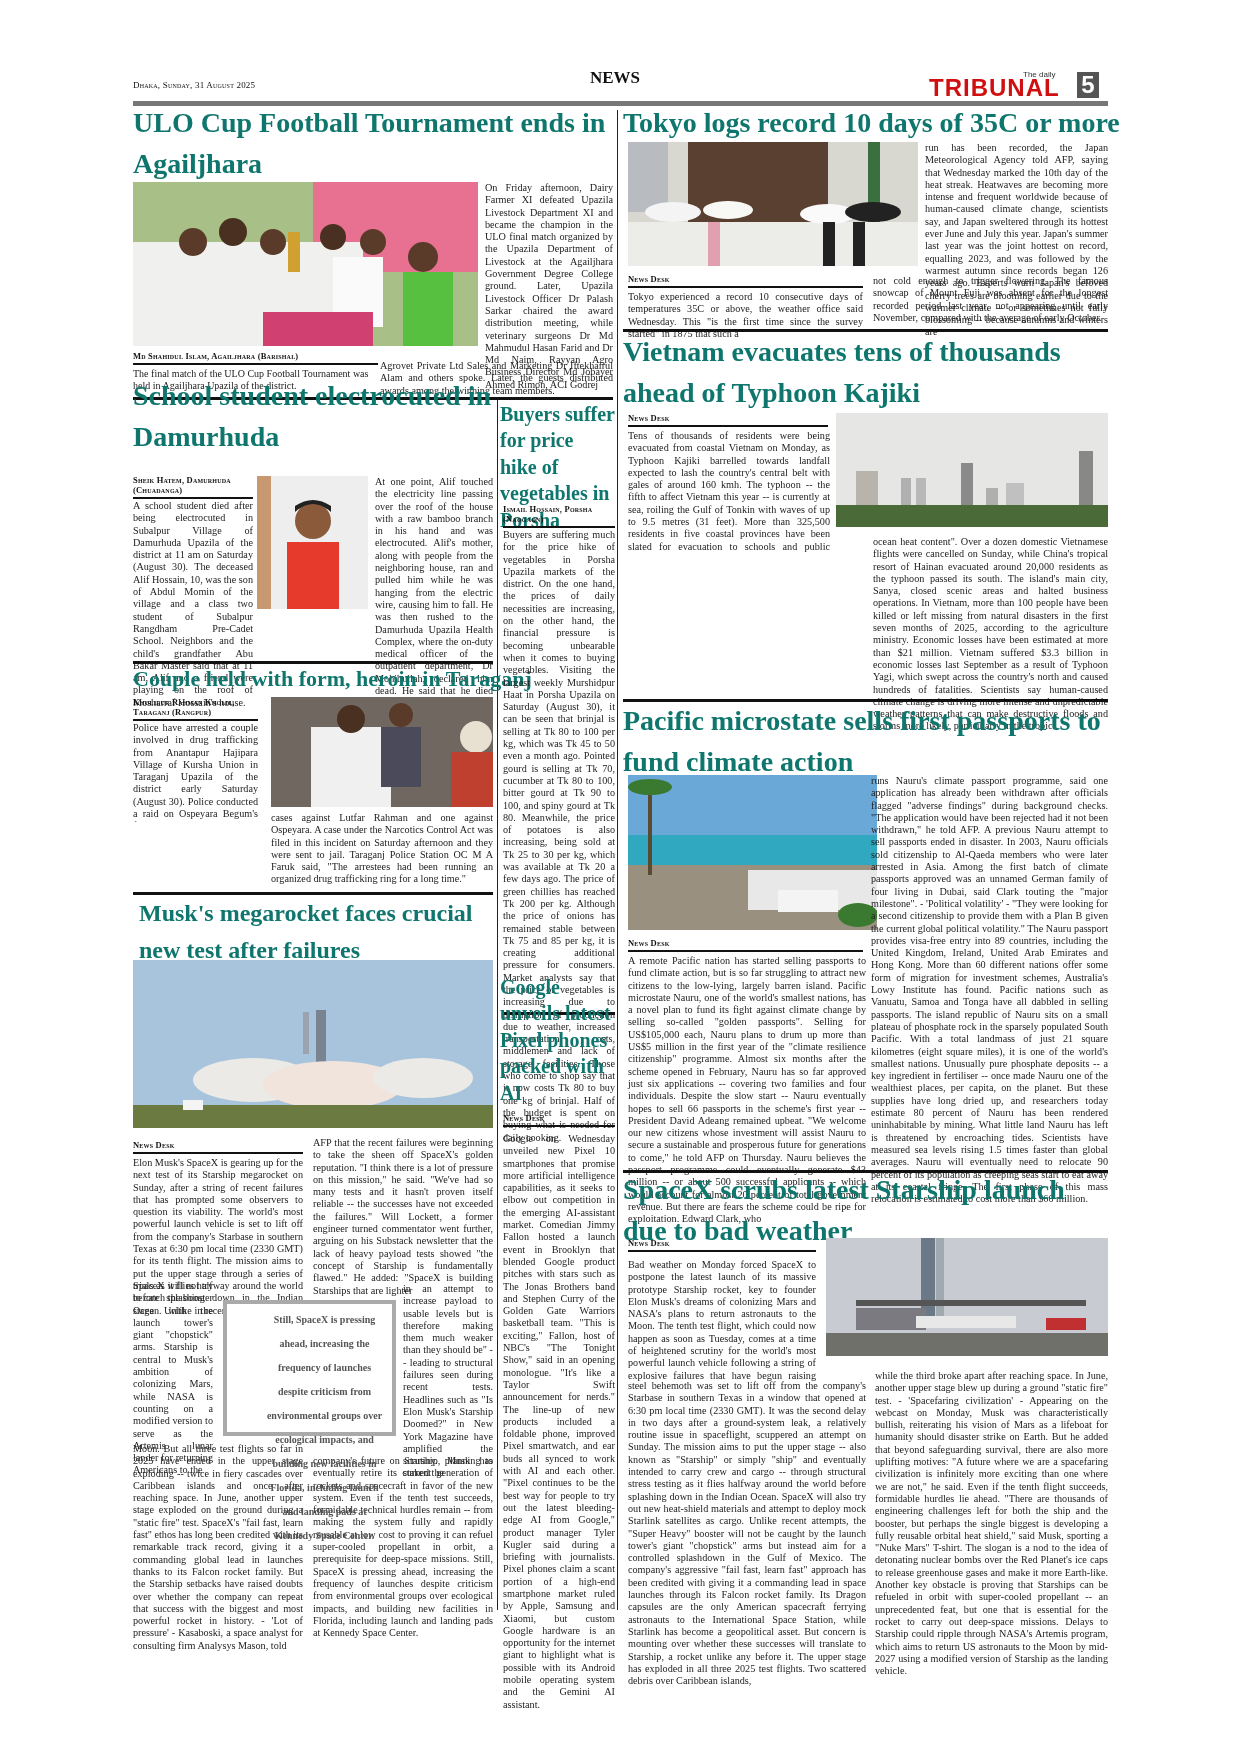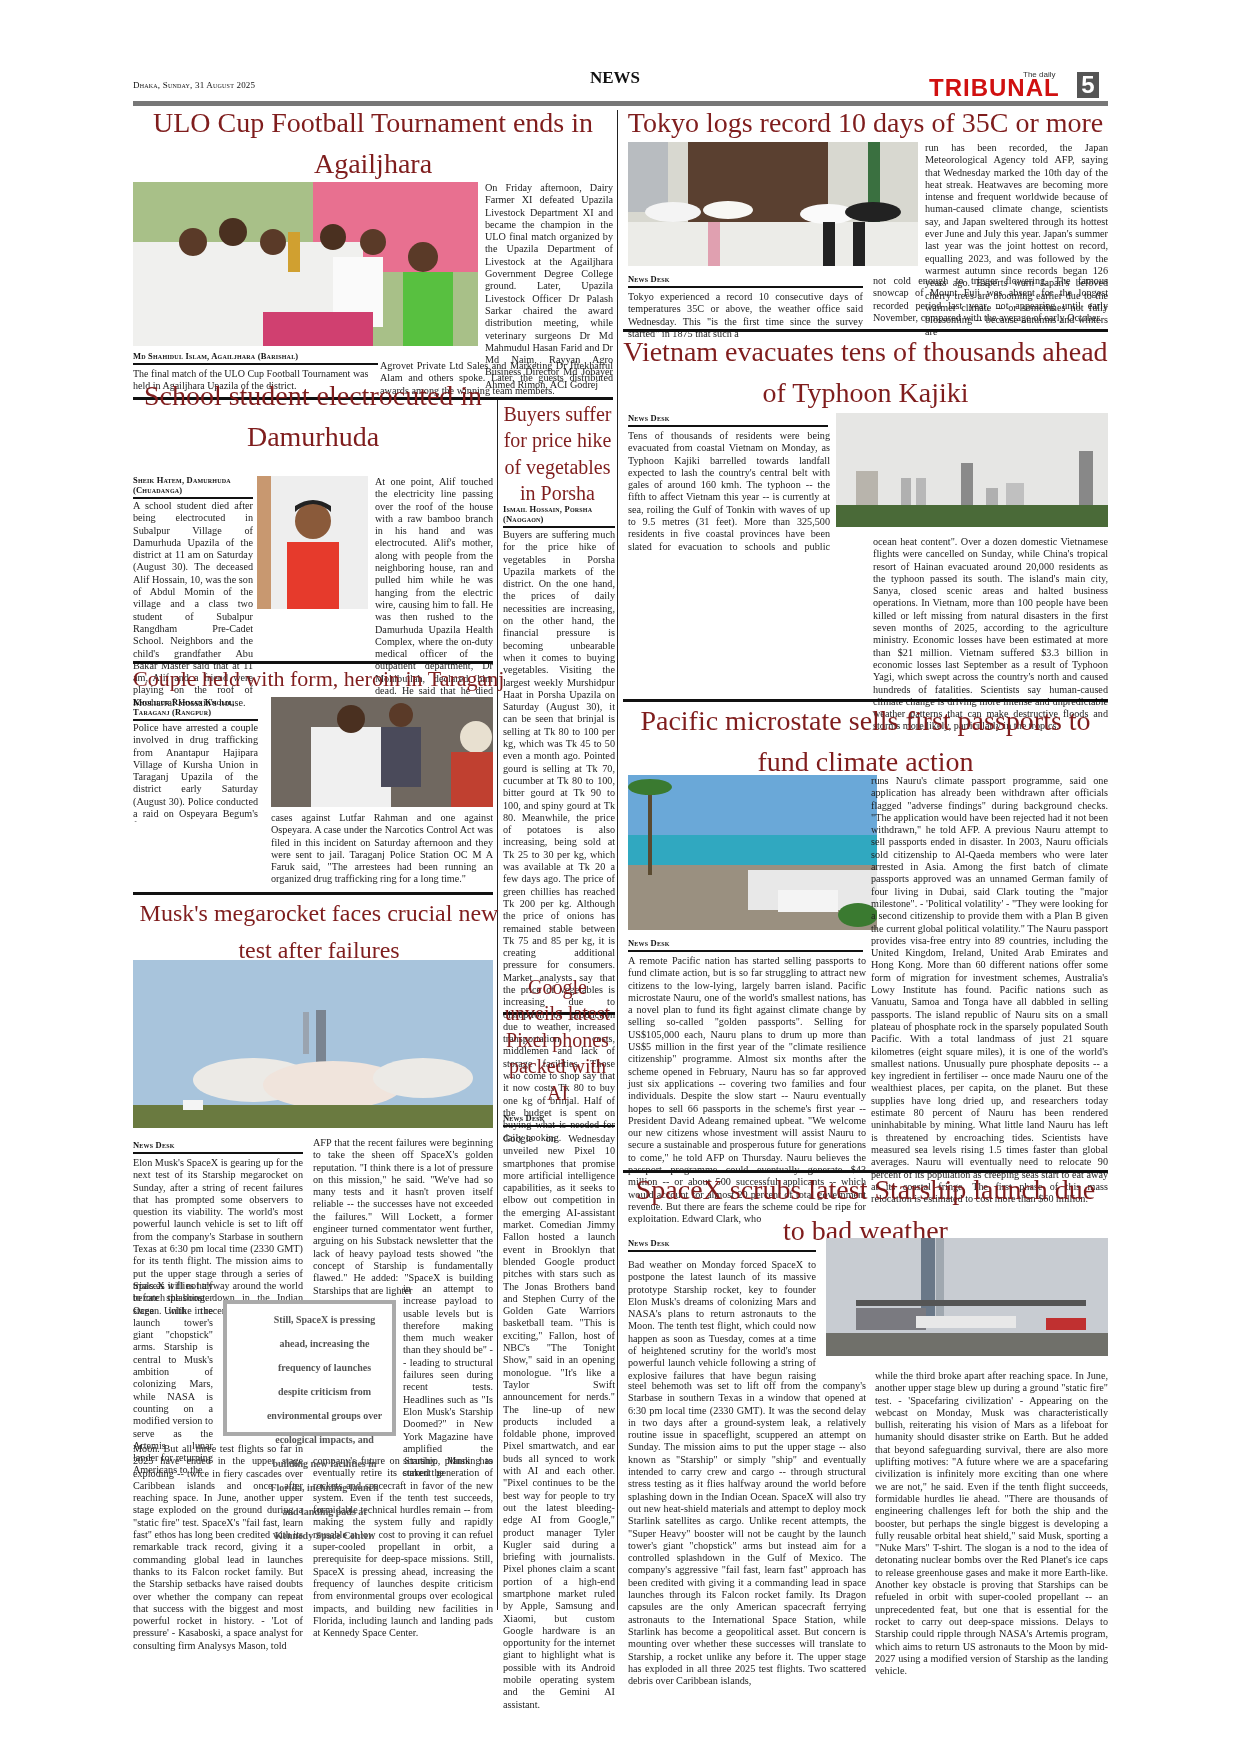--- a/index.html
+++ b/index.html
@@ -7,21 +7,21 @@
   .abs { position:absolute; }
   .hdr-date { left:133px; top:80px; font-size:9px; font-variant:small-caps; letter-spacing:0.2px; }
   .hdr-section { left:590px; top:68px; font-size:17px; font-weight:bold; font-family:"Liberation Serif", serif; }
   .hdr-logo { left:925px; top:70px; width:175px; height:30px; }
   .logo-small { position:absolute; left:98px; top:0; font-size:8px; font-family:Liberation Sans, sans-serif; color:#333; }
   .logo-text { position:absolute; left:4px; top:6px; font-family:"Liberation Sans", sans-serif; font-weight:900; font-size:24px; color:#d01010; letter-spacing:1px; line-height:24px; }
   .logo-page { position:absolute; left:152px; top:2px; width:22px; height:26px; background:#555; color:#fff; font-family:"Liberation Sans", sans-serif; font-weight:bold; font-size:24px; line-height:26px; text-align:center; }
   .topbar { left:133px; top:101px; width:975px; height:5px; background:#777; }
   .vrule { width:1px; background:#222; }
   .hrule { height:3px; background:#111; }
-  .headline { text-align:center; font-family:"Liberation Serif", serif; color:#7f1d1d; line-height:1.45; font-weight:normal; }
+  .headline { font-family:"Liberation Serif", serif; color:#0f766e; line-height:1.45; font-weight:bold; }
   .body-text { font-size:10.2px; line-height:12.3px; text-align:justify; color:#222; }
   .byline { font-size:8.5px; font-variant:small-caps; font-weight:bold; border-bottom:2px solid #111; padding-bottom:2px; letter-spacing:0.2px; }
   .caption { font-size:10px; line-height:12px; color:#222; }
   .photo { overflow:hidden; }
   .pullquote { border:4px solid #aaa; background:#fff; text-align:center; color:#555; font-weight:bold; font-size:10px; line-height:24px; padding:4px 6px; box-sizing:border-box; }
 </style>
 </head>
 <body>
 
 <div class="abs hdr-date">Dhaka, Sunday, 31 August 2025</div>

